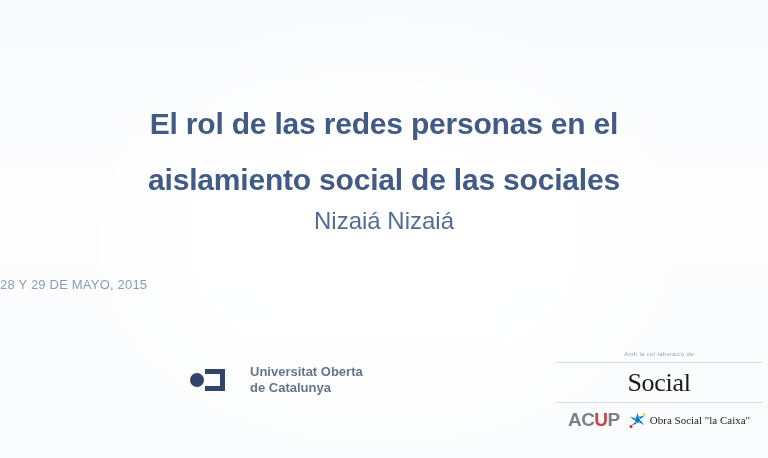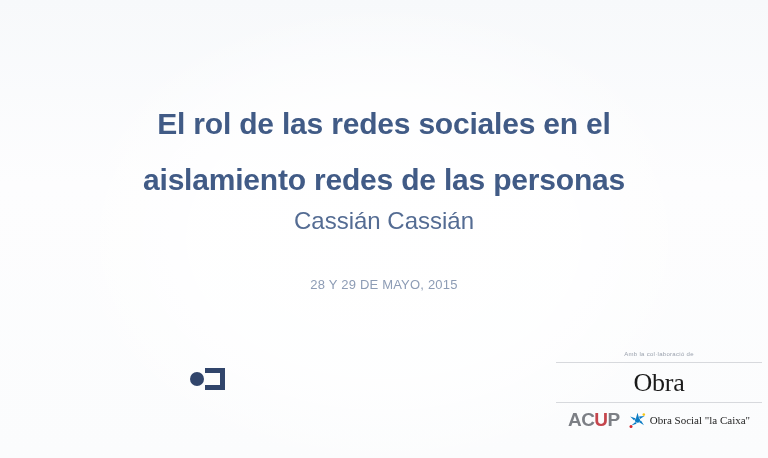--- a/index.html
+++ b/index.html
@@ -66,21 +66,20 @@
     color: #546c93;
     font-size: 24px;
     font-weight: normal;
     line-height: 34px;
   }
   #event-block {
     position: absolute;
     top: 275px;
     left: 0;
     width: 768px;
-    text-align: center;
   }
   .event-line {
     color: #8d9cb5;
     font-size: 13px;
     line-height: 19px;
     letter-spacing: 0.2px;
   }
 
   
   #uoc-logo {
@@ -486,43 +485,47 @@
       <div class="bub" style="left: 412.432px; top: 368.808px; width: 24.9928px; height: 24.9928px; background: rgb(223, 228, 237); opacity: 0.75;"></div>
       <div class="bub" style="left: 484.849px; top: 395.08px; width: 17.0072px; height: 17.0072px; background: rgb(223, 228, 237); opacity: 0.44;"></div>
       <div class="bub" style="left: 403.911px; top: 438.506px; width: 9.19683px; height: 9.19683px; background: rgb(223, 228, 237); opacity: 0.79;"></div>
       <div class="bub" style="left: 423.026px; top: 378.687px; width: 3.12187px; height: 3.12187px; background: rgb(223, 228, 237); opacity: 0.74;"></div>
     </div>
   <div id="bg-wash"></div>
 
   <div id="content">
 
     <div id="title-block">
-      <div class="title-line">El rol de las redes sociales en el</div>
-      <div class="title-line">aislamiento redes de las personas</div>
+      <div class="title-line">El rol de las redes personas en el</div>
+      <div class="title-line">aislamiento social de las sociales</div>
     </div>
 
-    <div id="author">Cassián Cassián</div>
+    <div id="author">Nizaiá Nizaiá</div>
 
     <div id="event-block">
       <div class="event-line">28 Y 29 DE MAYO, 2015</div>
     </div>
 
     <div id="uoc-logo">
       <svg id="uoc-mark" width="40" height="30" viewBox="0 0 40 30" aria-hidden="true">
         <circle cx="9" cy="15" r="7" fill="#31456b"></circle>
         <path d="M17 4 H37 V26 H17 V21 H32 V9 H17 Z" fill="#31456b"></path>
       </svg>
+      <div id="uoc-name">
+        <div>Universitat Oberta</div>
+        <div>de Catalunya</div>
+      </div>
     </div>
 
     <div id="sponsors">
       <div id="collab-label">Amb la col·laboració de</div>
       <div class="divider"></div>
 
       <div id="recercaixa">
-          <span id="caixa-part">Obra</span>
+          <span id="caixa-part">Social</span>
       </div>
 
       <div class="divider"></div>
 
       <div id="bottom-row">
         <div id="acup"><span>AC</span><span class="u-red">U</span><span>P</span></div>
 
         <div id="obrasocial">
           <svg width="17" height="17" viewBox="0 0 17 17" aria-hidden="true">
             <g fill="#0a7bc4">

